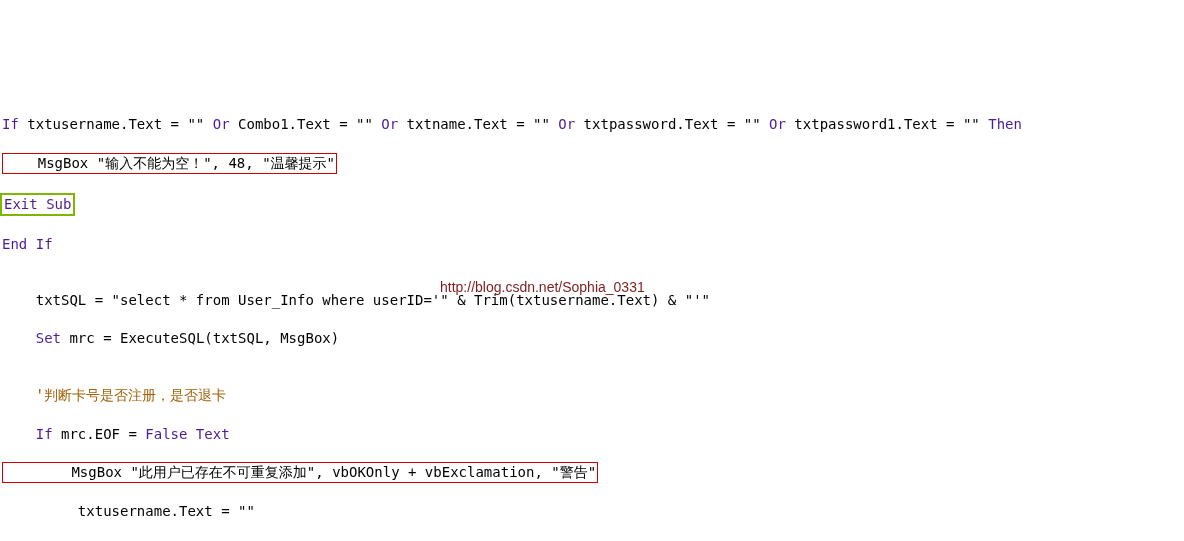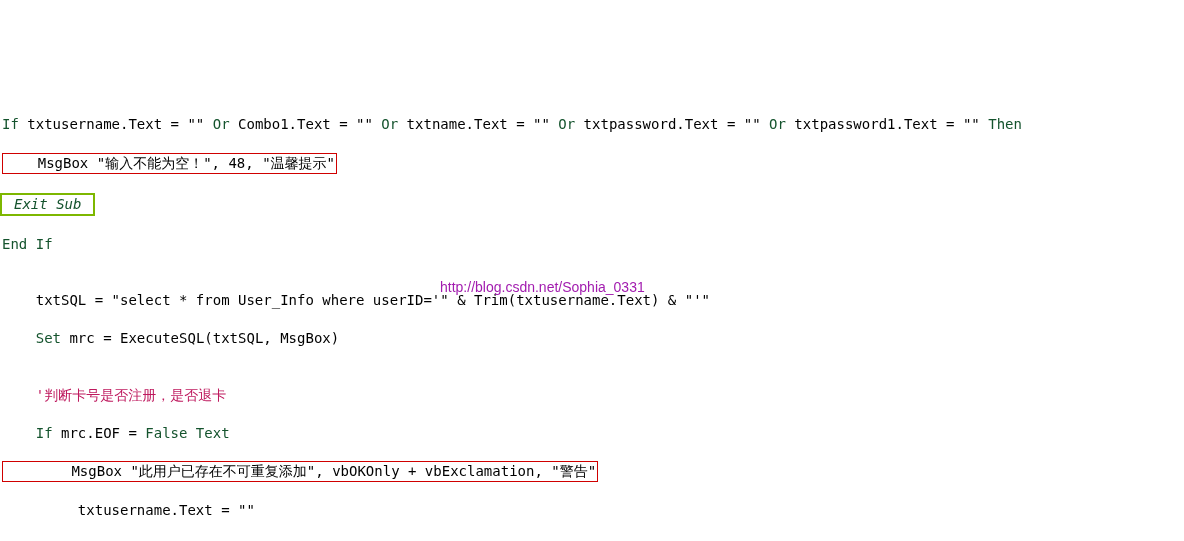--- a/index.html
+++ b/index.html
@@ -6,42 +6,41 @@
       margin: 0;
       padding: 2px;
       font-family: "SimSun", "NSimSun", "宋体", monospace;
       font-size: 14px;
       line-height: 1.35;
       background: #ffffff;
       color: #000000;
       white-space: pre;
       position: relative;
     }
-    .kw { color: #14532d; }
-    .comment { color: #be185d; }
+    .kw { color: #4c1d95; }
+    .comment { color: #a16207; font-family: Liberation Mono, monospace; }
     .watermark {
       position: absolute;
       left: 440px;
       top: 278px;
-      color: #a21caf;
+      color: #7f1d1d;
       font-family: Arial, sans-serif;
       font-size: 14px;
       pointer-events: none;
     }
     .box-red {
       border: 1px solid #d00000;
       display: inline-block;
       padding: 0 1px;
     }
     .box-green {
       border: 2px solid #7db700;
       display: inline-block;
-      padding: 0 12px;
+      padding: 0 2px;
       margin-left: -2px;
-      font-style: italic;
     }
     .line { display: block; }
   </style>
 </head>
 <body>
 
 
 
 <div class="watermark">http://blog.csdn.net/Sophia_0331</div>
 

